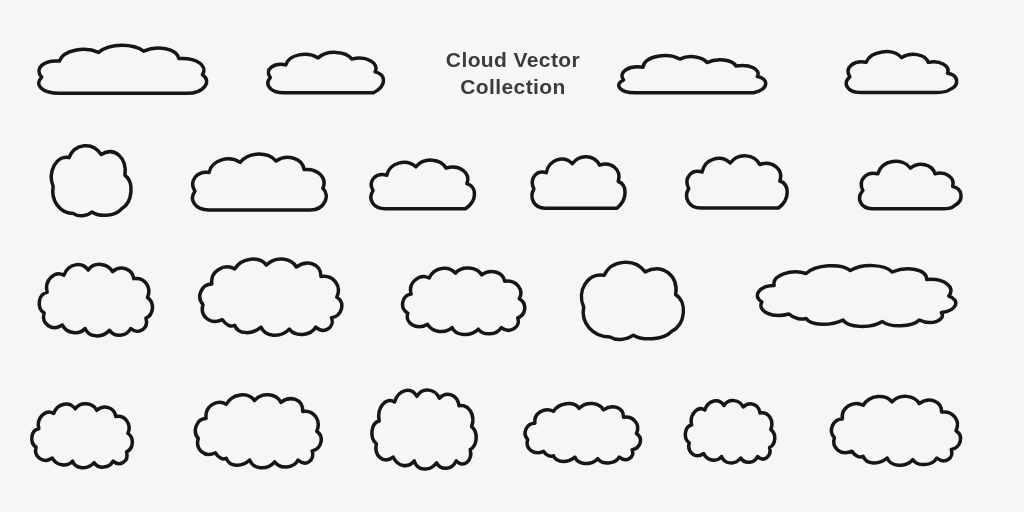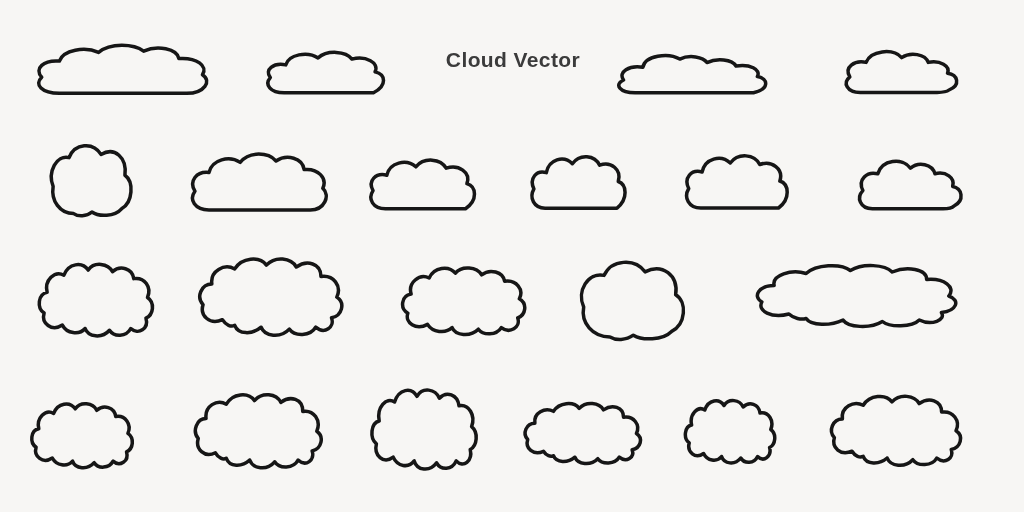--- a/index.html
+++ b/index.html
@@ -34,20 +34,21 @@
     overflow: visible;
     display: block;
   }
 </style>
 </head>
 <body>
 
 <div class="stage" id="stage" style="background: rgb(247, 246, 244);">
   <div class="title">
     <span class="line">Cloud Vector</span>
+    <span class="line">Collection</span>
   </div>
 <svg class="cloud" viewBox="0 0 200 100" preserveAspectRatio="none" style="left: 28px; top: 40px; width: 196px; height: 62px;">
       <path d="M32,86 C14,86 6,72 14,60 C6,46 16,32 32,34 C36,16 58,10 72,20 C84,4 108,6 118,18 C132,8 152,14 154,30 C172,28 184,42 178,56 C188,66 180,86 162,86 Z" fill="none" stroke="#161616" stroke-width="3.5" vector-effect="non-scaling-stroke" stroke-linejoin="round" stroke-linecap="round"></path>
     </svg>
     <svg class="cloud" viewBox="0 0 200 100" preserveAspectRatio="none" style="left: 258px; top: 44px; width: 154px; height: 58px;">
       <path d="M34,84 C16,84 8,70 16,58 C8,44 20,32 36,36 C40,18 64,12 78,24 C90,10 114,12 122,26 C140,20 158,32 152,48 C166,52 168,72 150,84 Z" fill="none" stroke="#161616" stroke-width="3.5" vector-effect="non-scaling-stroke" stroke-linejoin="round" stroke-linecap="round"></path>
     </svg>
     <svg class="cloud" viewBox="0 0 200 100" preserveAspectRatio="none" style="left: 608px; top: 44px; width: 194px; height: 58px;">
       <path d="M28,84 C12,84 6,70 16,62 C10,48 22,36 36,40 C38,20 62,14 74,26 C84,18 98,22 102,32 C112,24 128,26 132,38 C146,34 158,44 154,56 C166,60 166,78 150,84 Z" fill="none" stroke="#161616" stroke-width="3.5" vector-effect="non-scaling-stroke" stroke-linejoin="round" stroke-linecap="round"></path>
     </svg>

